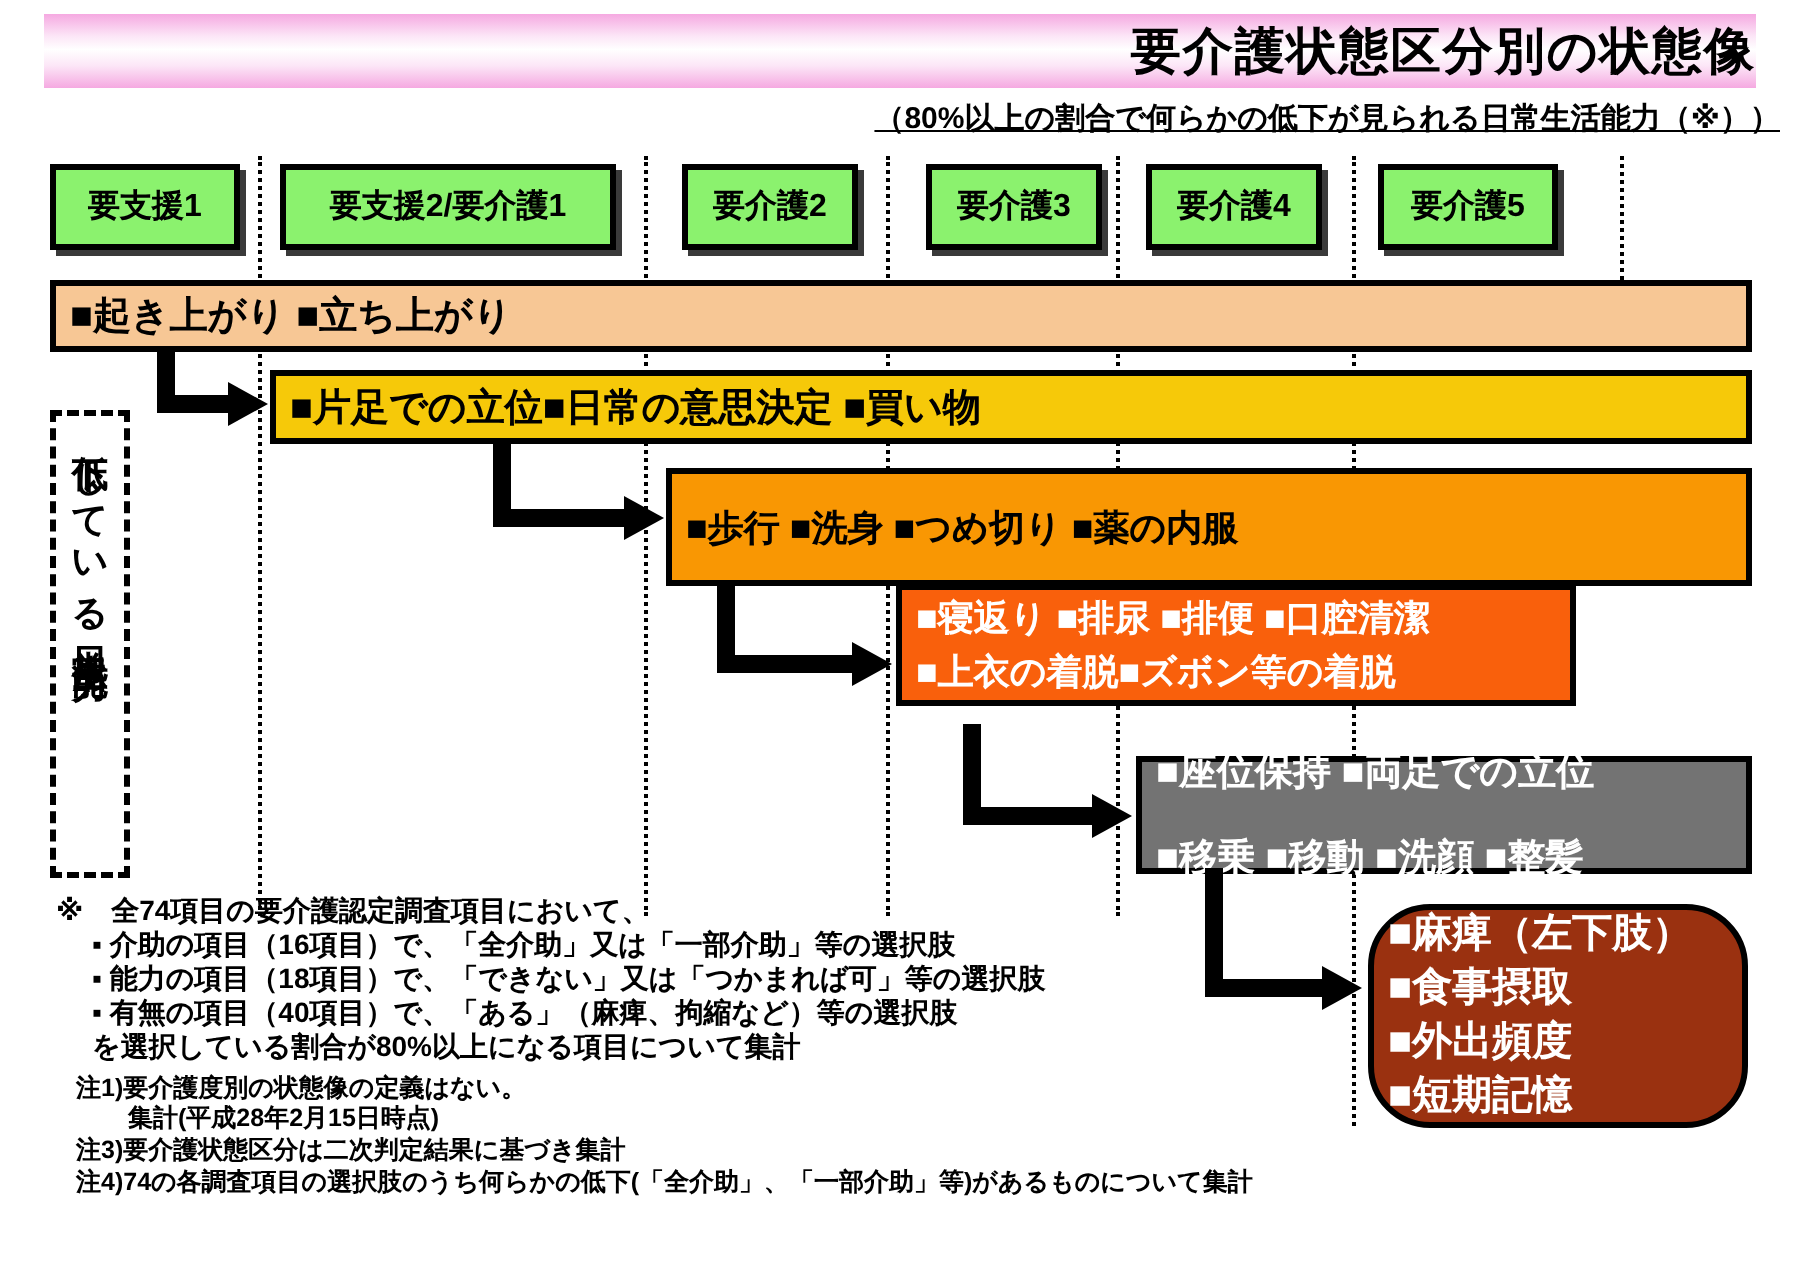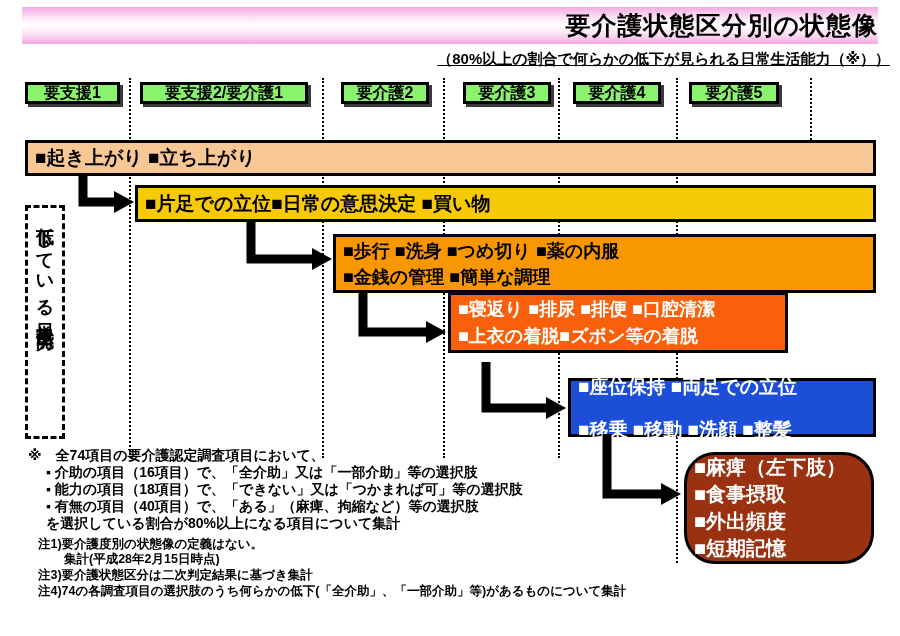--- a/index.html
+++ b/index.html
@@ -12,37 +12,37 @@
     position:absolute;left:22px;top:7px;width:856px;height:37px;
     background:linear-gradient(180deg,#F5A9E1 0%,#FCE6F7 30%,#FFFFFF 48%,#FCE6F7 70%,#F5A9E1 100%);
     display:flex;align-items:center;justify-content:flex-end;
   }
   .banner .title{font-size:25px;letter-spacing:1px;}
   .subtitle{
     position:absolute;top:50px;right:10px;font-size:15px;letter-spacing:0px;text-decoration:underline;
   }
   
   .level{
-    position:absolute;top:82px;height:22px;background:#8BF26E;border:3px solid #000;
+    position:absolute;top:82px;height:43px;background:#8BF26E;border:3px solid #000;
     box-shadow:3px 3px 0 #3a3a3a;display:flex;align-items:center;justify-content:center;
     font-size:16px;box-sizing:border-box;
   }
   
   .vdots{position:absolute;width:0;border-left:2px dotted #000;z-index:1;}
   
   .bar{
     position:absolute;border:3px solid #000;box-sizing:border-box;z-index:2;
     display:flex;flex-direction:column;justify-content:center;padding-left:7px;
   }
   .bar .ln{white-space:nowrap;}
   .bar1{left:25px;top:140px;width:851px;height:36px;background:#F7C795;font-size:19px;}
   .bar2{left:135px;top:185px;width:741px;height:37px;background:#F6C909;font-size:19px;}
   .bar3{left:333px;top:234px;width:543px;height:59px;background:#F99703;font-size:18px;line-height:26px;}
   .bar4{left:448px;top:292px;width:340px;height:61px;background:#F9600C;font-size:18px;line-height:27px;color:#fff;}
-  .bar5{left:568px;top:378px;width:308px;height:59px;background:#1d4ed8;font-size:19px;line-height:27px;color:#fff;gap:16px;}
+  .bar5{left:568px;top:378px;width:308px;height:59px;background:#737373;font-size:19px;line-height:27px;color:#fff;gap:16px;}
   .bar6{left:684px;top:452px;width:190px;height:112px;background:#9A3110;font-size:20px;line-height:27px;color:#fff;border-radius:31px;}
   
   .arrow-layer{position:absolute;left:0;top:0;z-index:3;pointer-events:none;}
   
   .side-box{
     position:absolute;left:25px;top:205px;width:40px;height:234px;border:3px dashed #000;
     box-sizing:border-box;display:flex;align-items:flex-start;justify-content:center;z-index:2;background:#fff;
   }
   .side-box .vtext{
     writing-mode:vertical-rl;text-orientation:upright;font-size:18px;letter-spacing:2px;margin-top:6px;
@@ -93,21 +93,20 @@
   </div>
 
   <div class="bar bar2">
     <div class="ln">■片足での立位■日常の意思決定 ■買い物</div>
   </div>
   <div class="bar bar1">
     <div class="ln">■起き上がり ■立ち上がり</div>
   </div>
   <div class="bar bar3">
     <div class="ln">■歩行 ■洗身 ■つめ切り ■薬の内服</div>
-    <div class="ln">■金銭の管理 ■簡単な調理</div>
   </div>
   <div class="bar bar4">
     <div class="ln">■寝返り ■排尿 ■排便 ■口腔清潔</div>
     <div class="ln">■上衣の着脱■ズボン等の着脱</div>
   </div>
   <div class="bar bar5">
     <div class="ln">■座位保持 ■両足での立位</div>
     <div class="ln">■移乗 ■移動 ■洗顔 ■整髪</div>
   </div>
   <div class="bar bar6">

